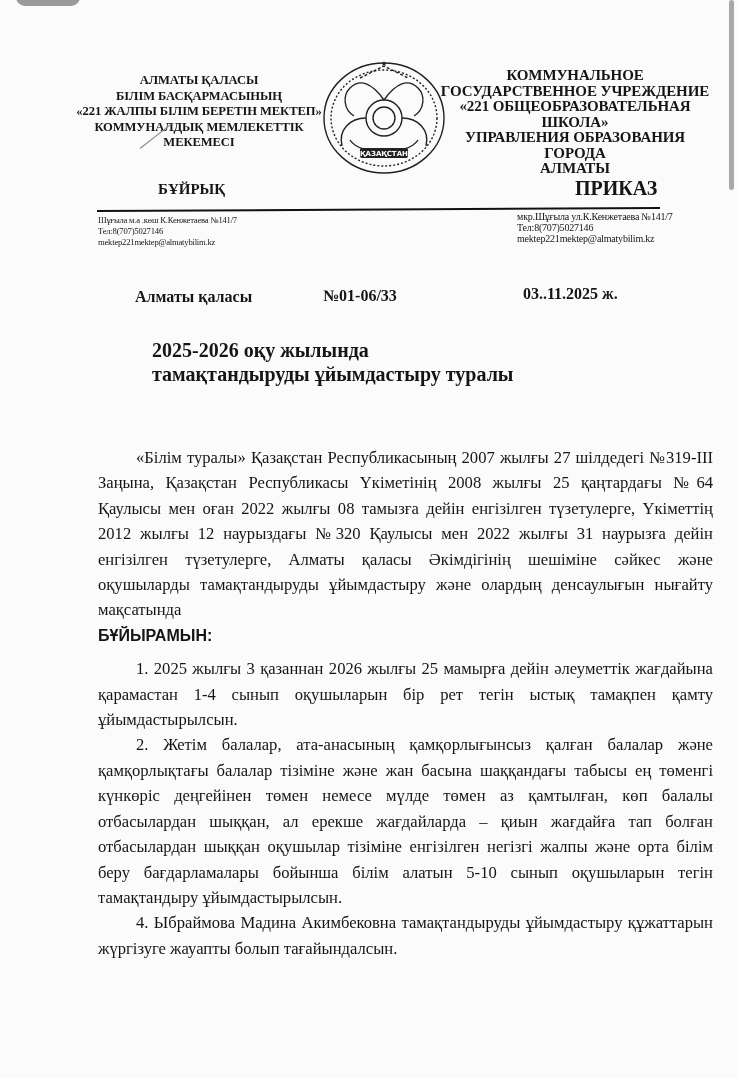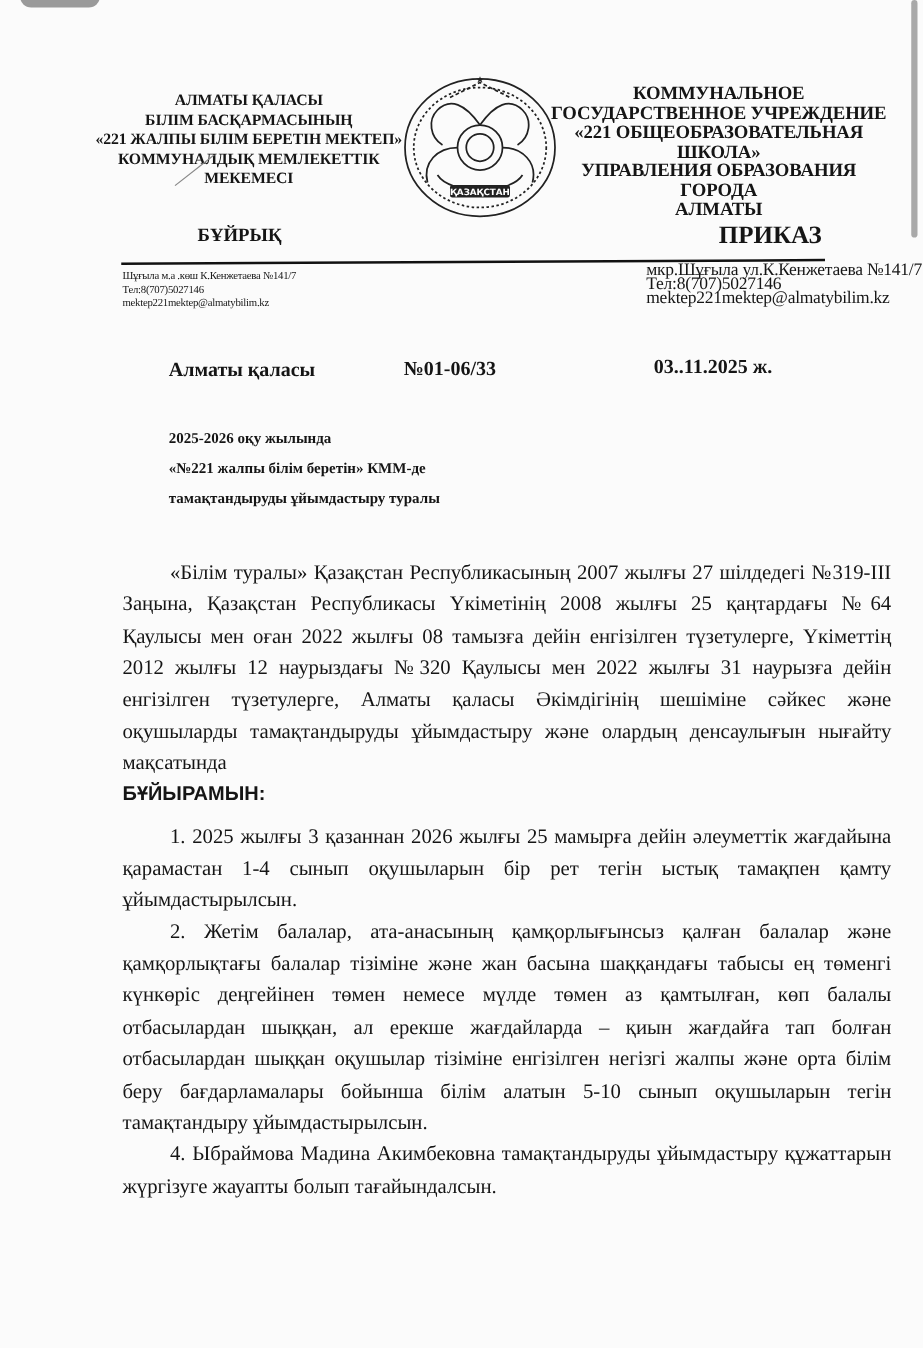--- a/index.html
+++ b/index.html
@@ -38,34 +38,34 @@
     }
     .rule {
       position: absolute; left: 97px; top: 210px; width: 563px; height: 2px; background: #111;
       transform: rotate(-0.3deg); transform-origin: left center;
     }
     .addr-left {
       position: absolute; left: 98px; top: 215px; font-size: 8.6px; line-height: 11px;
       letter-spacing: -0.2px;
     }
     .addr-right {
-      position: absolute; left: 517px; top: 211px; font-size: 14px; line-height: 11px;
+      position: absolute; left: 517px; top: 211px; font-size: 10px; line-height: 11px;
       letter-spacing: -0.2px;
     }
     .meta-city {
       position: absolute; left: 135px; top: 288px; font-weight: bold; font-size: 16px;
     }
     .meta-num {
       position: absolute; left: 323px; top: 287px; font-weight: bold; font-size: 16px;
     }
     .meta-date {
       position: absolute; left: 523px; top: 285px; font-weight: bold; font-size: 16px; text-align: center;
     }
     .subject {
-      position: absolute; left: 135px; top: 338px; font-weight: bold; font-size: 12px;
+      position: absolute; left: 152px; top: 338px; font-weight: bold; font-size: 20px;
       line-height: 24px;
     }
     .body {
       position: absolute; left: 98px; top: 445px; width: 615px;
       font-size: 16.6px; line-height: 25.4px; text-align: justify;
     }
     .body p { margin: 0; text-indent: 38px; }
     .body .line-fill { text-align-last: justify; }
     .body .decree {
       font-family: "Liberation Sans", "DejaVu Sans", sans-serif;
@@ -132,21 +132,20 @@
   <div>Тел:8(707)5027146</div>
   <div>mektep221mektep@almatybilim.kz</div>
 </div>
 
 <div class="meta-city">Алматы қаласы</div>
 <div class="meta-num">№01-06/33</div>
 <div class="meta-date">03..11.2025 ж.</div>
 
 <div class="subject">
   <div>2025-2026 оқу жылында</div>
-  <div>«№221 жалпы білім беретін» КММ-де</div>
   <div>тамақтандыруды ұйымдастыру туралы</div>
 </div>
 
 <div class="body">
   <p class="line-fill">«Білім туралы» Қазақстан Республикасының 2007 жылғы 27 шілдедегі №319-III Заңына, Қазақстан Республикасы Үкіметінің  2008 жылғы 25 қаңтардағы №64 Қаулысы мен оған 2022 жылғы 08 тамызға дейін енгізілген түзетулерге, Үкіметтің  2012 жылғы 12 наурыздағы №320 Қаулысы мен 2022 жылғы 31 наурызға дейін енгізілген түзетулерге, Алматы қаласы Әкімдігінің шешіміне сәйкес және оқушыларды тамақтандыруды ұйымдастыру және олардың денсаулығын нығайту мақсатында</p>
   <p class="decree">БҰЙЫРАМЫН:</p>
   <p style="margin-top:8px">1. 2025 жылғы 3 қазаннан 2026 жылғы 25 мамырға дейін әлеуметтік жағдайына қарамастан 1-4 сынып оқушыларын бір рет тегін ыстық тамақпен қамту ұйымдастырылсын.</p>
   <p>2. Жетім балалар, ата-анасының қамқорлығынсыз қалған балалар және қамқорлықтағы балалар тізіміне және жан басына шаққандағы табысы ең төменгі күнкөріс деңгейінен төмен немесе мүлде төмен аз қамтылған, көп балалы отбасылардан шыққан, ал ерекше жағдайларда – қиын жағдайға тап болған отбасылардан шыққан оқушылар тізіміне енгізілген негізгі жалпы және орта білім беру бағдарламалары бойынша білім алатын 5-10 сынып оқушыларын тегін тамақтандыру ұйымдастырылсын.</p>
   <p>4. Ыбраймова Мадина Акимбековна тамақтандыруды ұйымдастыру құжаттарын жүргізуге жауапты болып тағайындалсын.</p>
 </div>

